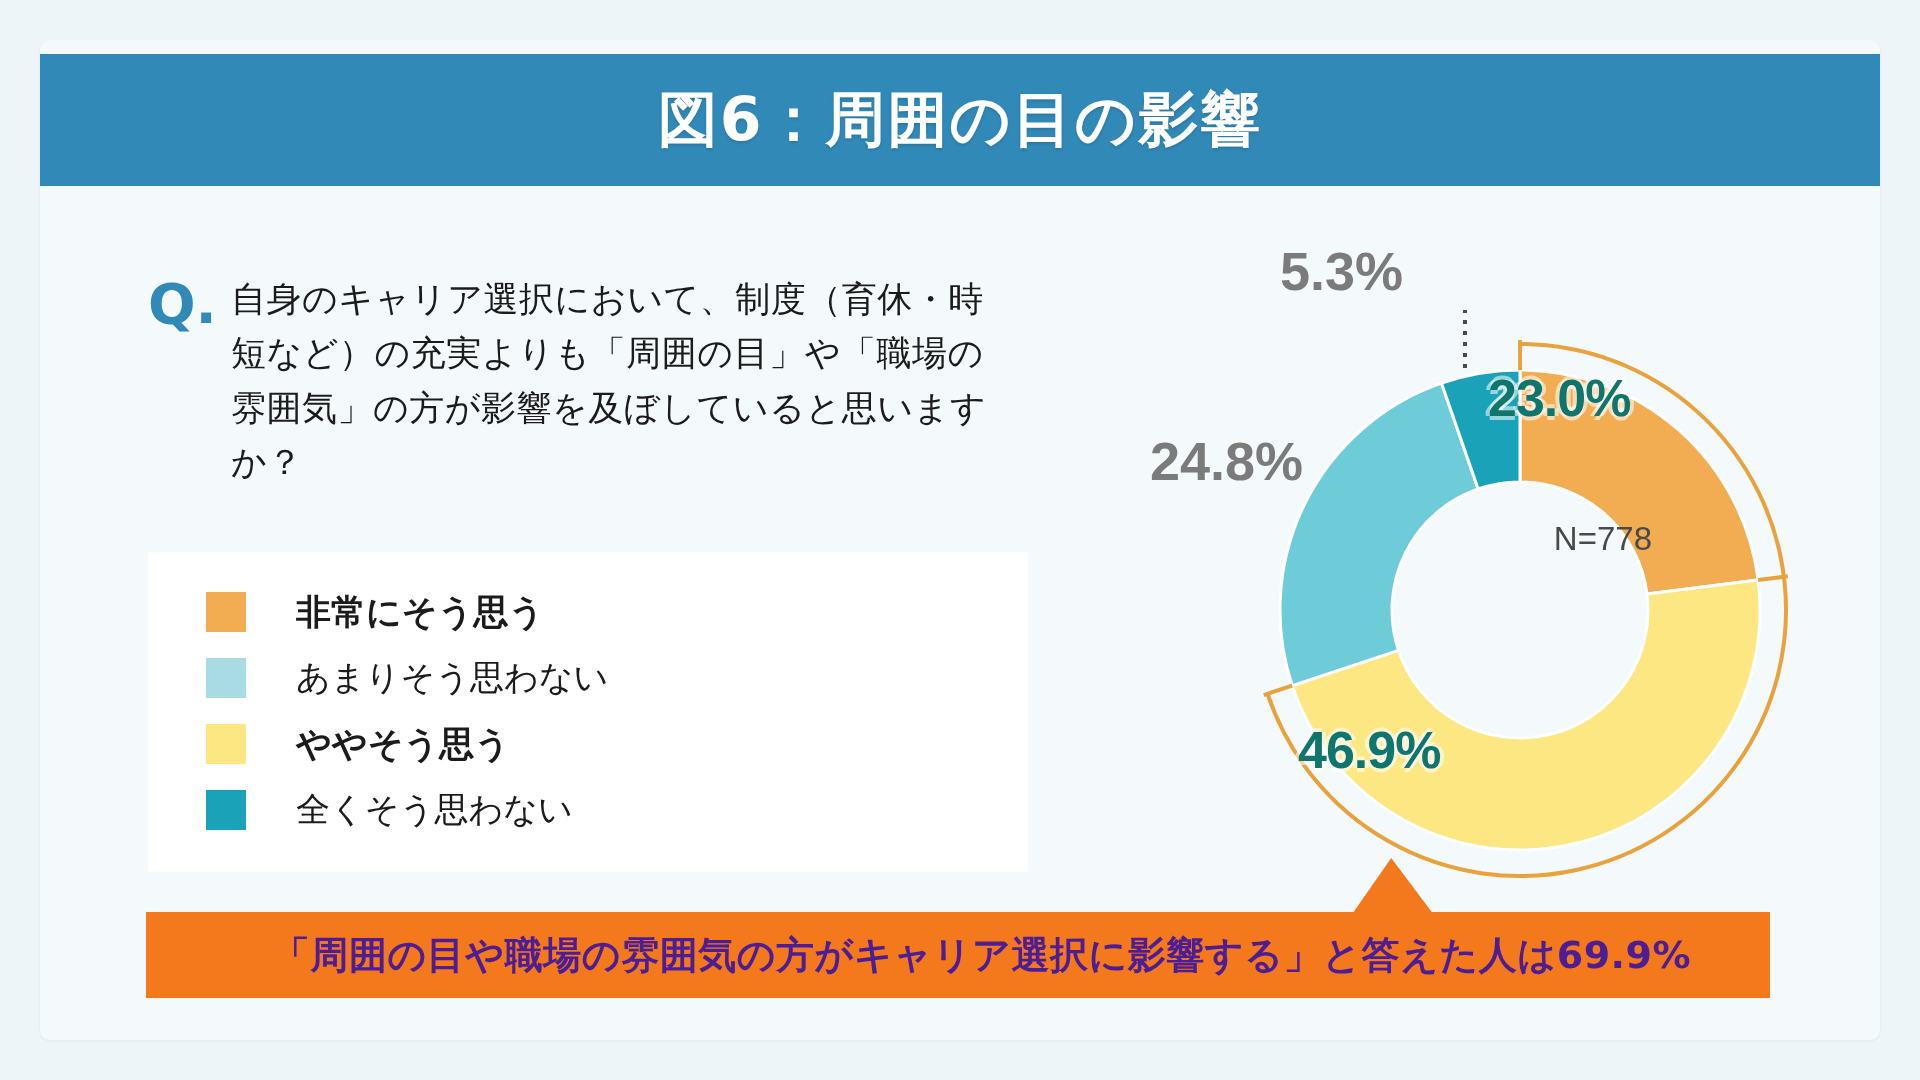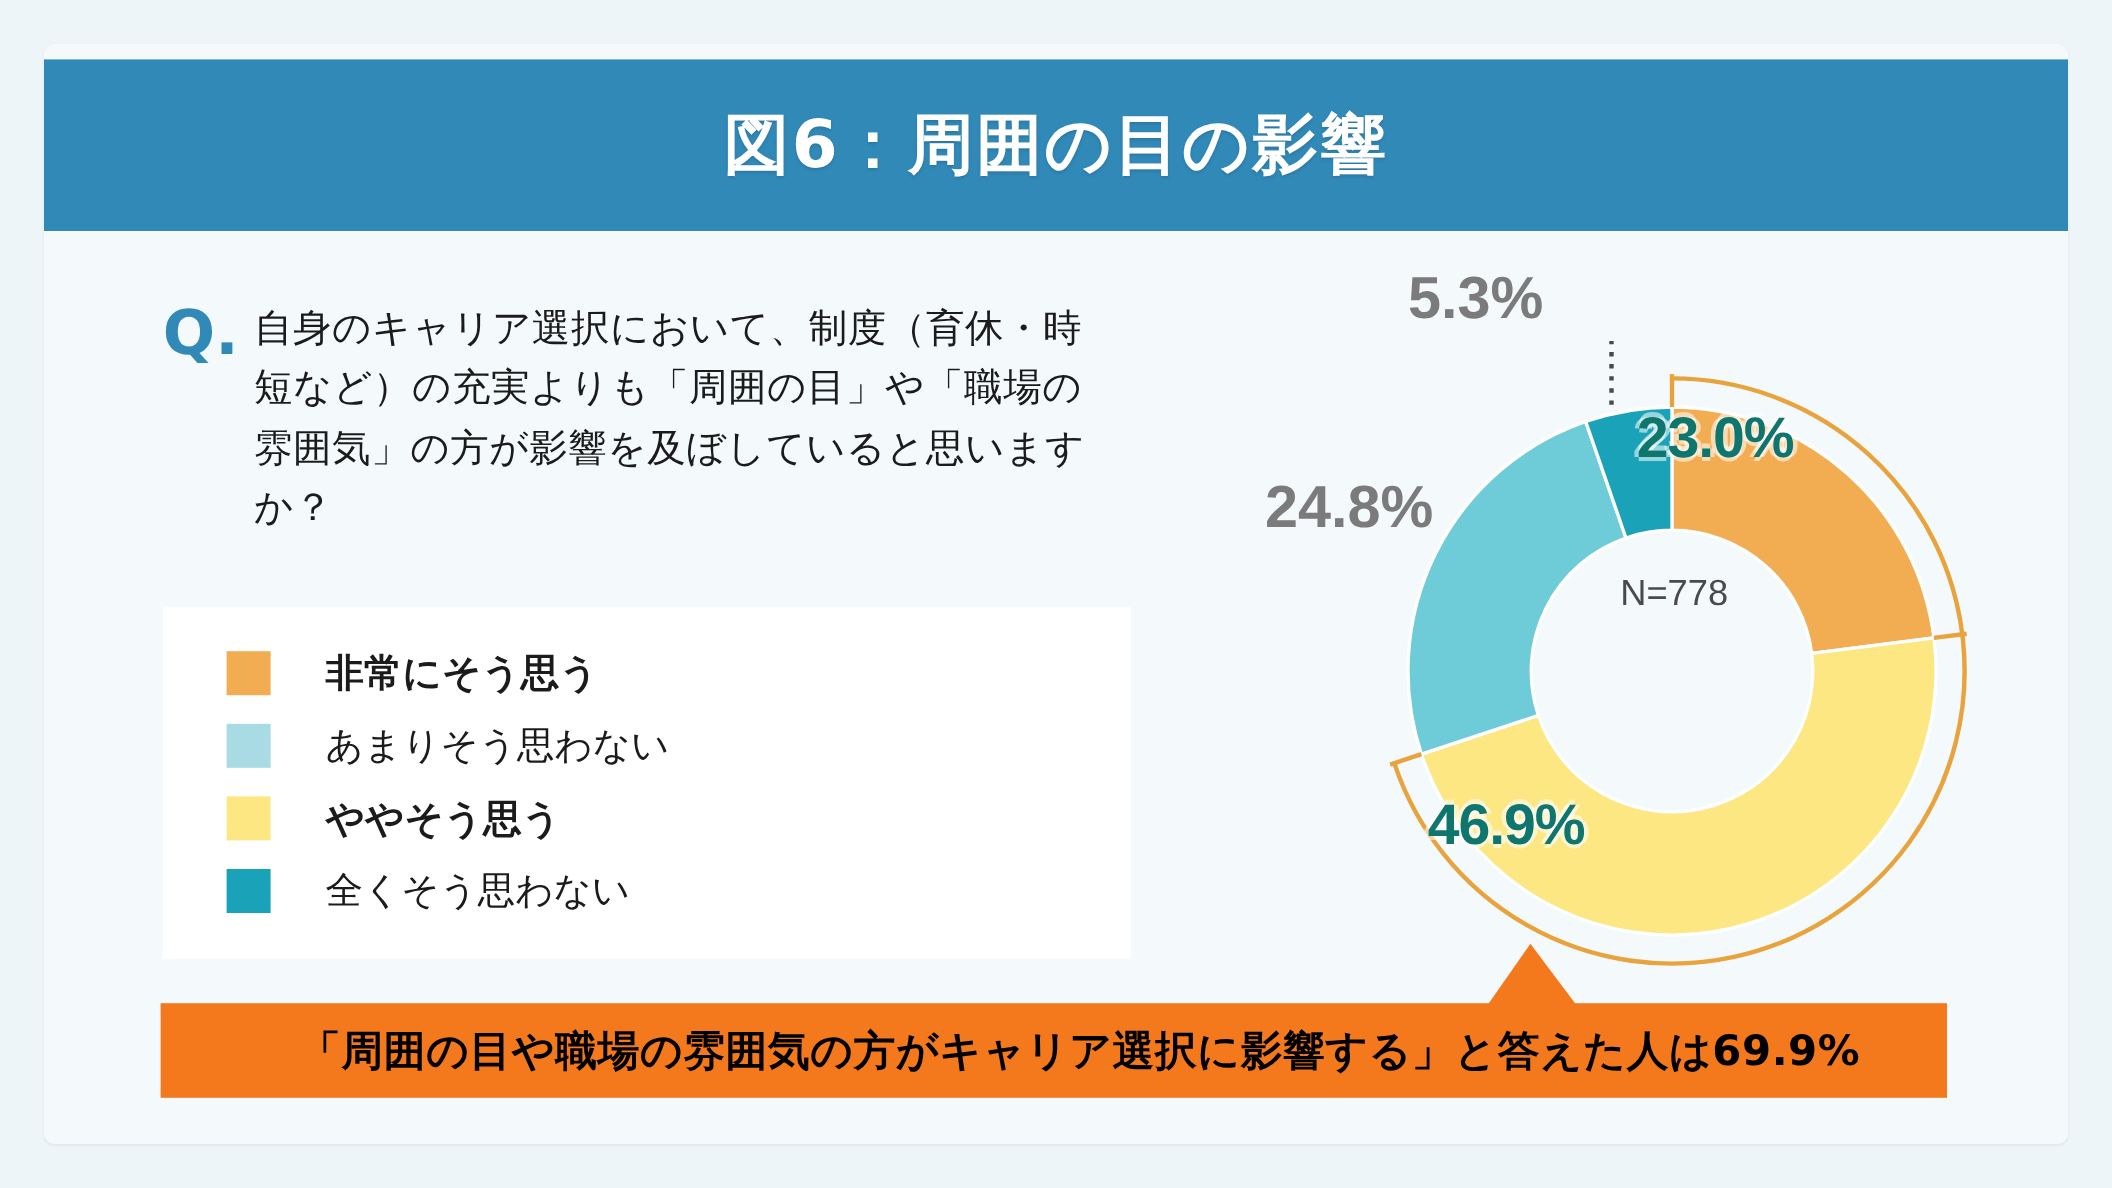--- a/index.html
+++ b/index.html
@@ -9,21 +9,21 @@
     font-family:"Liberation Sans","DejaVu Sans",sans-serif;
     overflow:hidden;
   }
   .card{
     position:absolute;left:40px;top:40px;width:1840px;height:1000px;
     background:#f4f9fc;border-radius:10px;overflow:hidden;
     box-shadow:0 1px 3px rgba(0,0,0,0.06);
   }
   
   .header{
-    position:absolute;left:0;top:14px;width:1840px;height:156px;
+    position:absolute;left:0;top:14px;width:1840px;height:132px;
     background:#3189b8;display:flex;align-items:center;justify-content:center;
   }
   .header-title{
     color:#ffffff;font-size:60px;font-weight:bold;letter-spacing:2px;
     font-family:"DejaVu Sans","Liberation Sans",sans-serif;
     text-shadow:0 2px 3px rgba(0,0,0,0.13);
   }
   
   .question-block{
     position:absolute;left:108px;top:232px;width:1060px;
@@ -49,21 +49,21 @@
   .legend-label{
     font-size:34px;color:#1b1b1b;
     font-family:"DejaVu Sans","Liberation Sans",sans-serif;
     margin-left:28px;
   }
   .legend-label.strong{font-weight:bold;font-size:35px;}
   
   .chart-area{position:absolute;left:1130px;top:210px;width:690px;height:640px;}
   .donut-svg{position:absolute;left:50px;top:60px;}
   .center-n{
-    position:absolute;left:222px;top:270px;width:260px;text-align:center;
+    position:absolute;left:222px;top:270px;width:260px;text-align:right;
     font-size:33px;color:#4a4a4a;
     font-family:"Liberation Sans","DejaVu Sans",sans-serif;
   }
   .pct{
     position:absolute;font-weight:bold;
     font-family:Liberation Sans, sans-serif;
     white-space:nowrap;
   }
   .pct-out{
     color:#7b7b7b;font-size:54px;
@@ -78,21 +78,21 @@
   .pct-23{left:318px;top:118px;}
   .pct-469{left:128px;top:470px;}
   .pct-248{left:-20px;top:180px;}
   .pct-53{left:110px;top:-10px;}
   
   .callout{
     position:absolute;left:106px;top:872px;width:1624px;height:86px;
     background:#f4781c;display:flex;align-items:center;justify-content:center;
   }
   .callout-text{
-    color:#000000;font-size:38px;font-weight:bold;letter-spacing:0.5px;
+    color:#4c1d95;font-size:38px;font-weight:bold;letter-spacing:0.5px;
     font-family:"DejaVu Sans","Liberation Sans",sans-serif;
     margin-left:47px;
   }
   .callout-pointer{
     position:absolute;left:1318px;top:818px;width:0;height:0;
     border-left:26px solid transparent;border-right:58px solid transparent;
     border-bottom:58px solid #f4781c;
     transform:skewX(-14deg);
   }
 </style>

